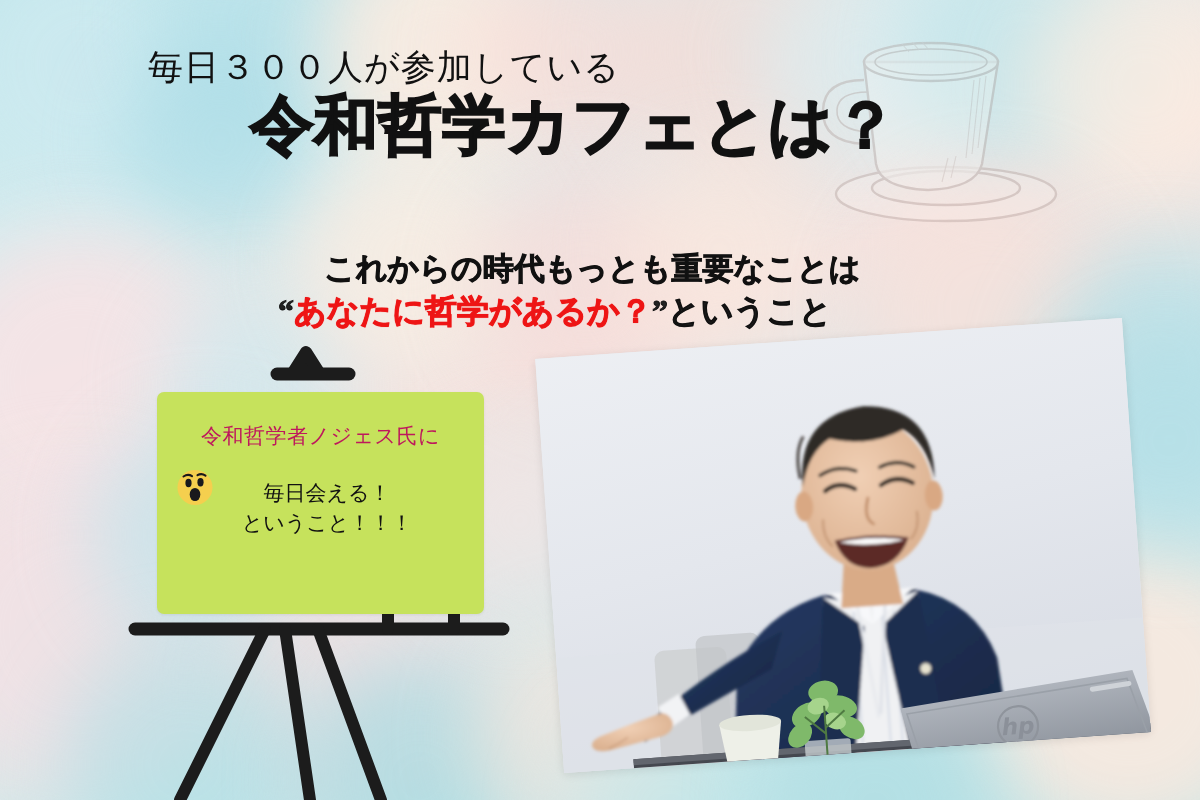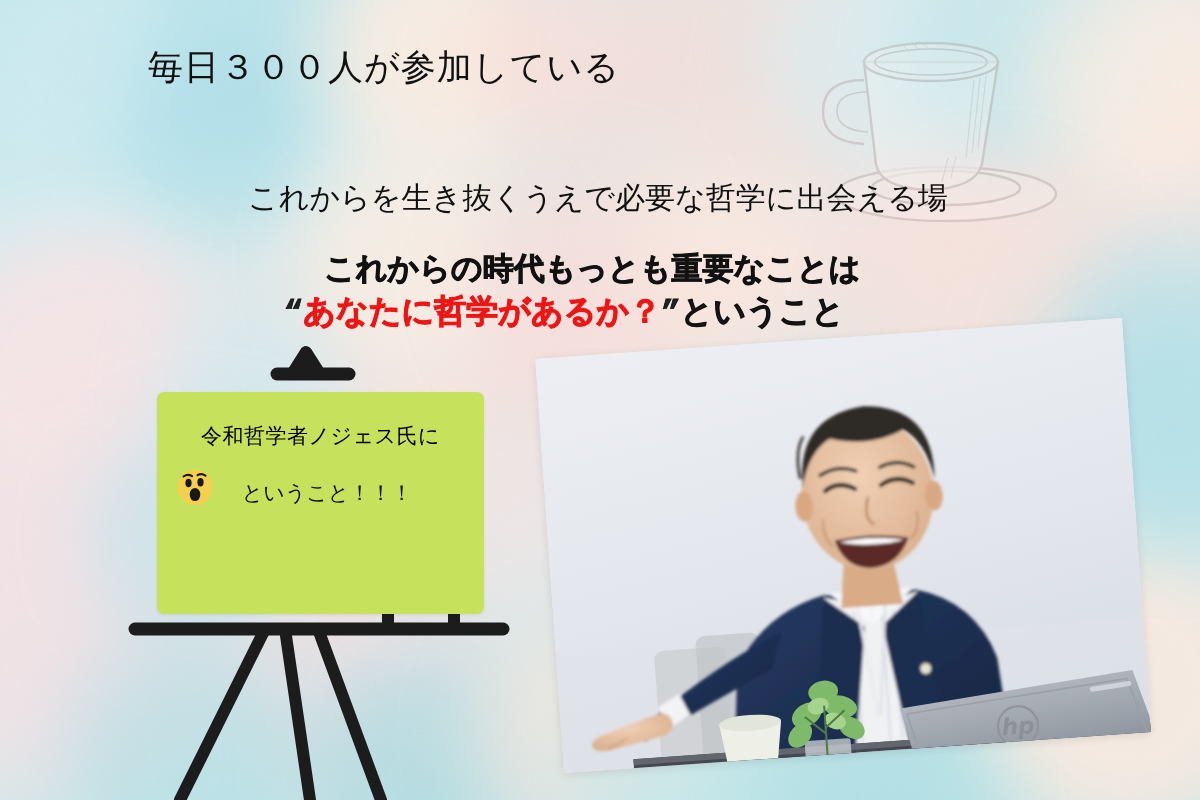--- a/index.html
+++ b/index.html
@@ -51,23 +51,23 @@
     font-size:30px; font-weight:400;
     font-family:"DejaVu Sans",sans-serif;
   }
   #pitch-line-1 {
     left:324px; top:248px;
     font-size:31px; font-weight:900;
     font-family:"DejaVu Sans",sans-serif;
     -webkit-text-stroke:.9px #111;
   }
   #pitch-line-2 {
-    left:284px; top:290px;
+    left:278px; top:290px;
     font-size:32px; font-weight:900;
-    font-family:Liberation Mono, monospace;
+    font-family:Liberation Serif, serif;
     -webkit-text-stroke:.9px #111;
   }
   #pitch-line-2 .q { color:#222; }
   #pitch-line-2 .red {
     color:#ee1515;
     -webkit-text-stroke:.9px #ee1515;
     text-shadow:0 0 1px #ee1515;
   }
 
   
@@ -79,21 +79,21 @@
     position:absolute; left:157px; top:392px;
     width:327px; height:222px;
     background:#c6e25c;
     border-radius:7px;
     box-shadow:0 1px 3px rgba(0,0,0,.07);
   }
   #board-heading {
     position:absolute; left:0; top:30px; width:100%;
     text-align:center;
     font-family:"DejaVu Sans",sans-serif;
-    font-size:21px; color:#000000; letter-spacing:.5px;
+    font-size:21px; color:#be185d; letter-spacing:.5px;
   }
   #board-emoji {
     position:absolute; left:16px; top:73px; width:44px; height:44px;
   }
   #board-emoji svg { width:100%; height:100%; display:block; }
   #board-lines {
     position:absolute; left:40px; top:86px; width:260px;
     text-align:center;
     font-family:"DejaVu Sans",sans-serif;
     font-size:21px; color:#111; line-height:1.45;
@@ -172,21 +172,21 @@
           <path d="M106 24 L113 32"></path>
           <path d="M116 24 L123 32"></path>
         <path d="M142 140 L136 164"></path>
           <path d="M150 138 L145 160"></path>
       </g>
     </svg>
   </div>
 
   <div id="headline-block">
     <div class="line" id="eyebrow">毎日３００人が参加している</div>
-    <div class="line" id="subtitle">これからを生き抜くうえで必要な哲学に出会える場</div>
+    <div class="line" id="main-title">令和哲学カフェとは？</div>
     <div class="line" id="pitch-line-1">これからの時代もっとも重要なことは</div>
     <div class="line" id="pitch-line-2">
       <span class="q">“</span><span class="red">あなたに哲学があるか？</span><span class="q">”</span><span class="q">ということ</span>
     </div>
   </div>
 
   <div id="easel">
     <svg viewBox="0 0 620 800" fill="none">
       <g stroke="#1c1c1c" stroke-linecap="round">
 
@@ -215,20 +215,21 @@
         <circle cx="22" cy="22.5" r="17.5" fill="#f5cf4e"></circle>
         <ellipse cx="15.5" cy="18" rx="3.1" ry="4.2" fill="#19191c"></ellipse>
         <ellipse cx="27.5" cy="17.2" rx="3.1" ry="4.2" fill="#19191c"></ellipse>
         <path d="M10.5 11.5 Q15 8.5 19 11.2" stroke="#19191c" stroke-width="2.1" fill="none" stroke-linecap="round"></path>
         <path d="M24.5 10.2 Q28.5 7.8 32.5 10.6" stroke="#19191c" stroke-width="2.1" fill="none" stroke-linecap="round"></path>
         <ellipse cx="22" cy="29.5" rx="5.3" ry="6.6" fill="#19191c"></ellipse>
       </svg>
     </div>
 
     <div id="board-lines">
+      <div>毎日会える！</div>
       <div>ということ！！！</div>
     </div>
   </div>
 
   <div id="photo-card">
     <div id="photo-inner">
       <svg viewBox="0 0 648 475" preserveAspectRatio="xMidYMid slice">
         <defs>
           <linearGradient id="wallG" x1="0" y1="0" x2="0.25" y2="1">
             <stop offset="0" stop-color="#eef0f4"></stop>

